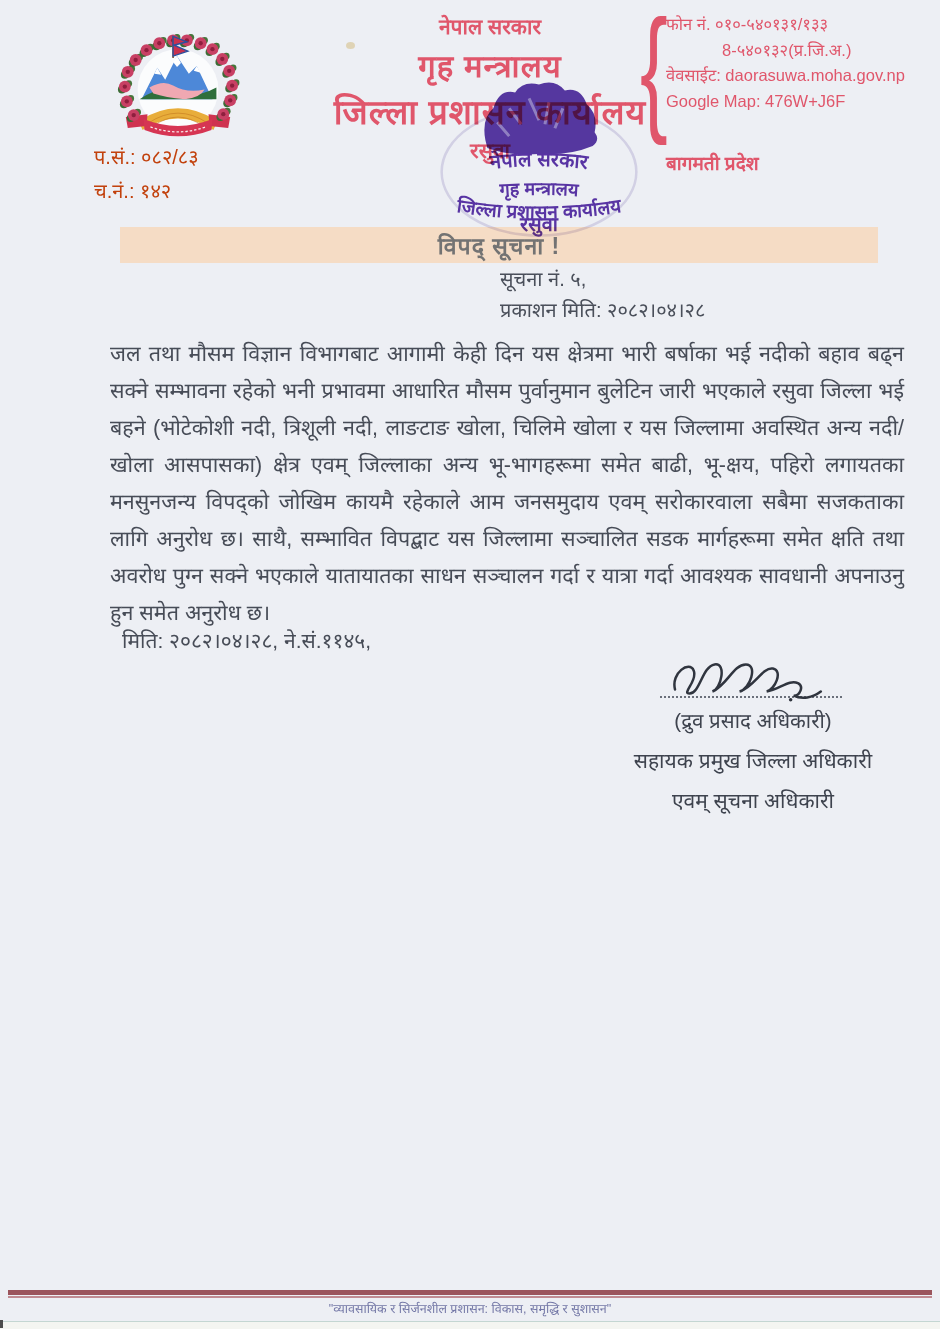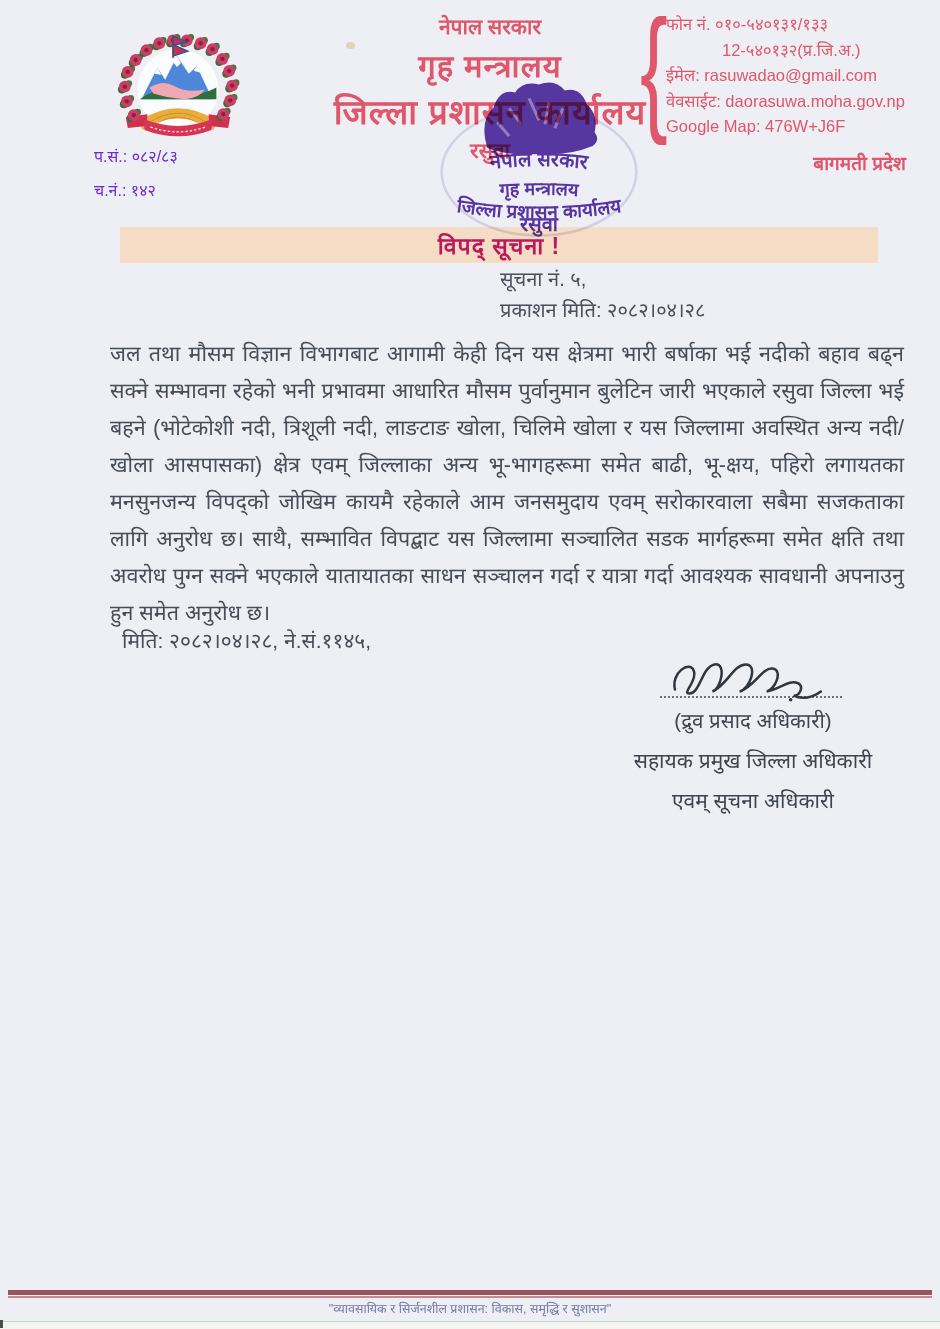--- a/index.html
+++ b/index.html
@@ -16,27 +16,27 @@
   .head-center{left:252px;top:12px;width:476px;text-align:center;color:#e0566b;}
   .head-govt{font-size:21px;font-weight:bold;}
   .head-ministry{font-size:31px;font-weight:bold;margin-top:4px;letter-spacing:1px;}
   .head-office{font-size:34px;font-weight:bold;margin-top:2px;letter-spacing:1px;}
   .head-district{font-size:21px;font-weight:bold;margin-top:2px;}
   .stamp{left:390px;top:78px;width:298px;height:160px;z-index:6;opacity:.93;mix-blend-mode:multiply;}
   .contact{left:666px;top:12px;width:268px;color:#e0566b;font-size:16.5px;line-height:25.5px;z-index:2;}
   .contact .indent{padding-left:56px;}
   .brace{position:absolute;left:-26px;top:-12px;font-size:104px;font-weight:300;color:#e0566b;
          transform:scaleY(1.32) scaleX(.8);transform-origin:top left;line-height:1;}
-  .province{left:666px;top:150px;width:240px;text-align:right;color:#e0566b;
+  .province{left:666px;top:150px;width:240px;text-align:left;color:#e0566b;
             font-size:19px;font-weight:bold;}
-  .refs{left:94px;top:140px;font-size:16px;line-height:34px;color:#6d28d9;}
+  .refs{left:94px;top:140px;font-size:20px;line-height:34px;color:#c2410c;}
   
   .banner{left:120px;top:227px;width:758px;height:36px;background:#f5dcc5;
           display:flex;align-items:center;justify-content:center;}
-  .banner span{font-size:23px;font-weight:600;color:#be185d;letter-spacing:1px;}
+  .banner span{font-size:23px;font-weight:600;color:#737373;letter-spacing:1px;}
   .meta{left:500px;top:264px;width:404px;font-size:20px;line-height:31px;color:#4a4f5a;}
   
   .body-para{left:94px;top:320px;width:794px;font-size:21.5px;line-height:37px;
              text-align:justify;color:#474c57;margin:16px;}
   .dates{left:94px;top:622px;font-size:21px;line-height:37px;color:#474c57;margin-left:28px;}
   
   .sign{left:600px;top:652px;width:306px;text-align:center;color:#3e434e;}
   .scribble-wrap{position:relative;height:54px;}
   .dotline{position:absolute;left:60px;top:44px;width:182px;border-bottom:2px dotted #6a6f7a;}
   .scribble{position:absolute;left:66px;top:2px;width:168px;height:50px;}
@@ -129,22 +129,21 @@
       <textPath href="#arc3" startOffset="50%">जिल्ला प्रशासन कार्यालय</textPath>
     </text>
     <text font-size="20" font-weight="bold" fill="#5227a5" text-anchor="middle">
       <textPath href="#arc4" startOffset="50%">रसुवा</textPath>
     </text>
   </svg>
 
   <div class="abs contact">
     <span class="brace">{</span>
     <div>फोन नं. ०१०-५४०१३१/१३३</div>
-    <div class="indent">12-५४०१३२(प्र.जि.अ.)</div>
-    <div>ईमेल: rasuwadao@gmail.com</div>
+    <div class="indent">8-५४०१३२(प्र.जि.अ.)</div>
     <div>वेवसाईट: daorasuwa.moha.gov.np</div>
     <div>Google Map: 476W+J6F</div>
   </div>
   <div class="abs province">बागमती प्रदेश</div>
 
   <div class="abs refs">
     <div>प.सं.: ०८२/८३</div>
     <div>च.नं.: १४२</div>
   </div>
 

